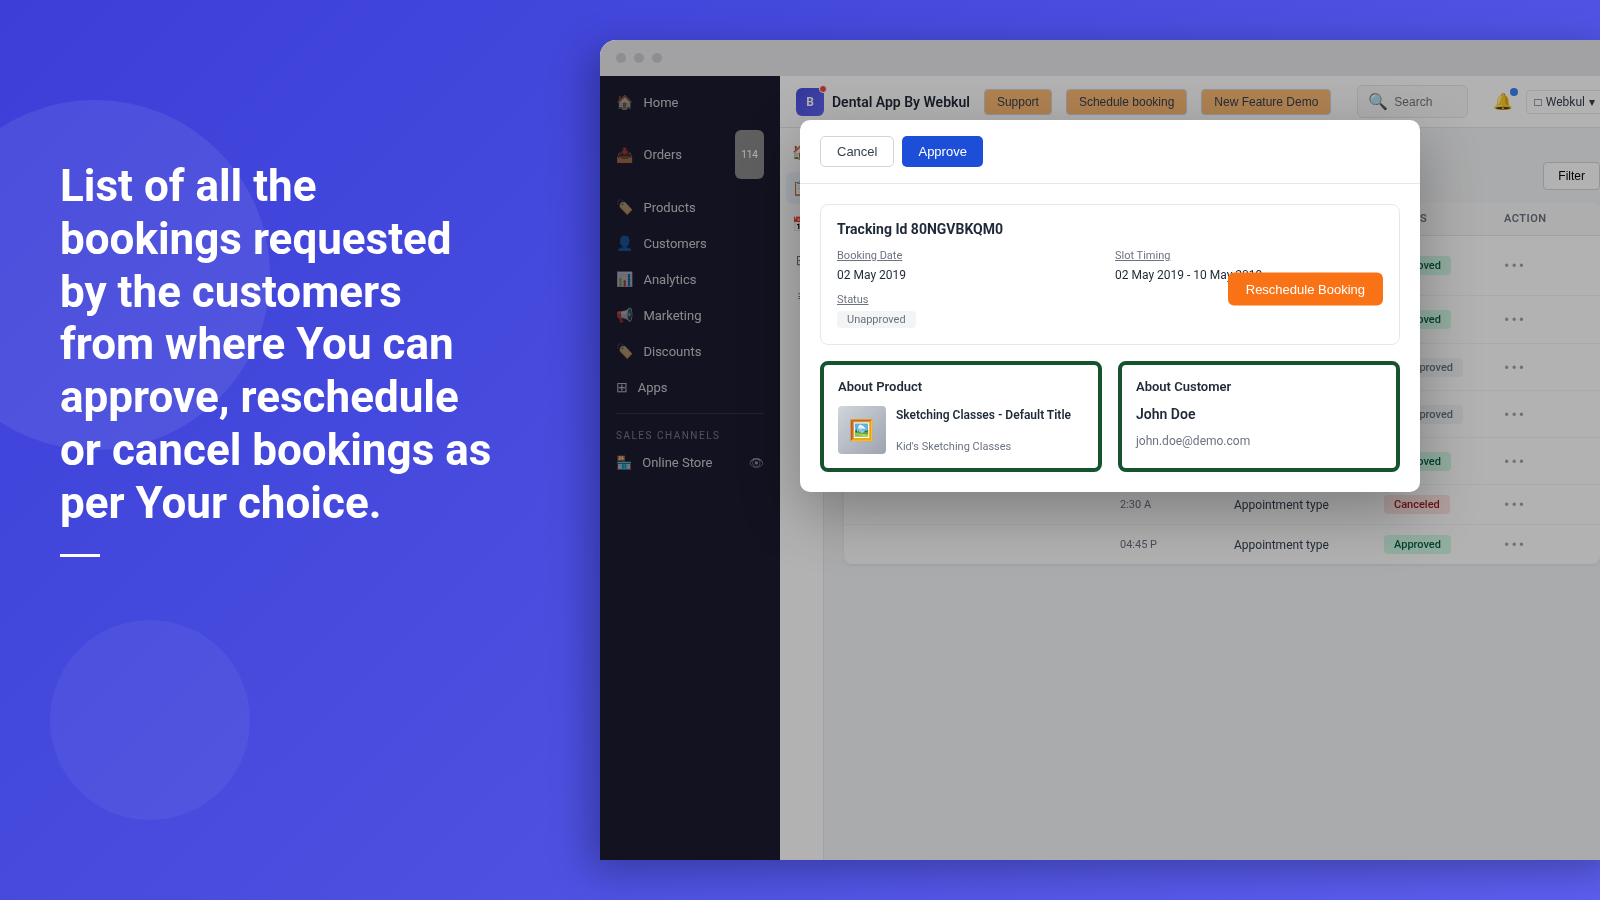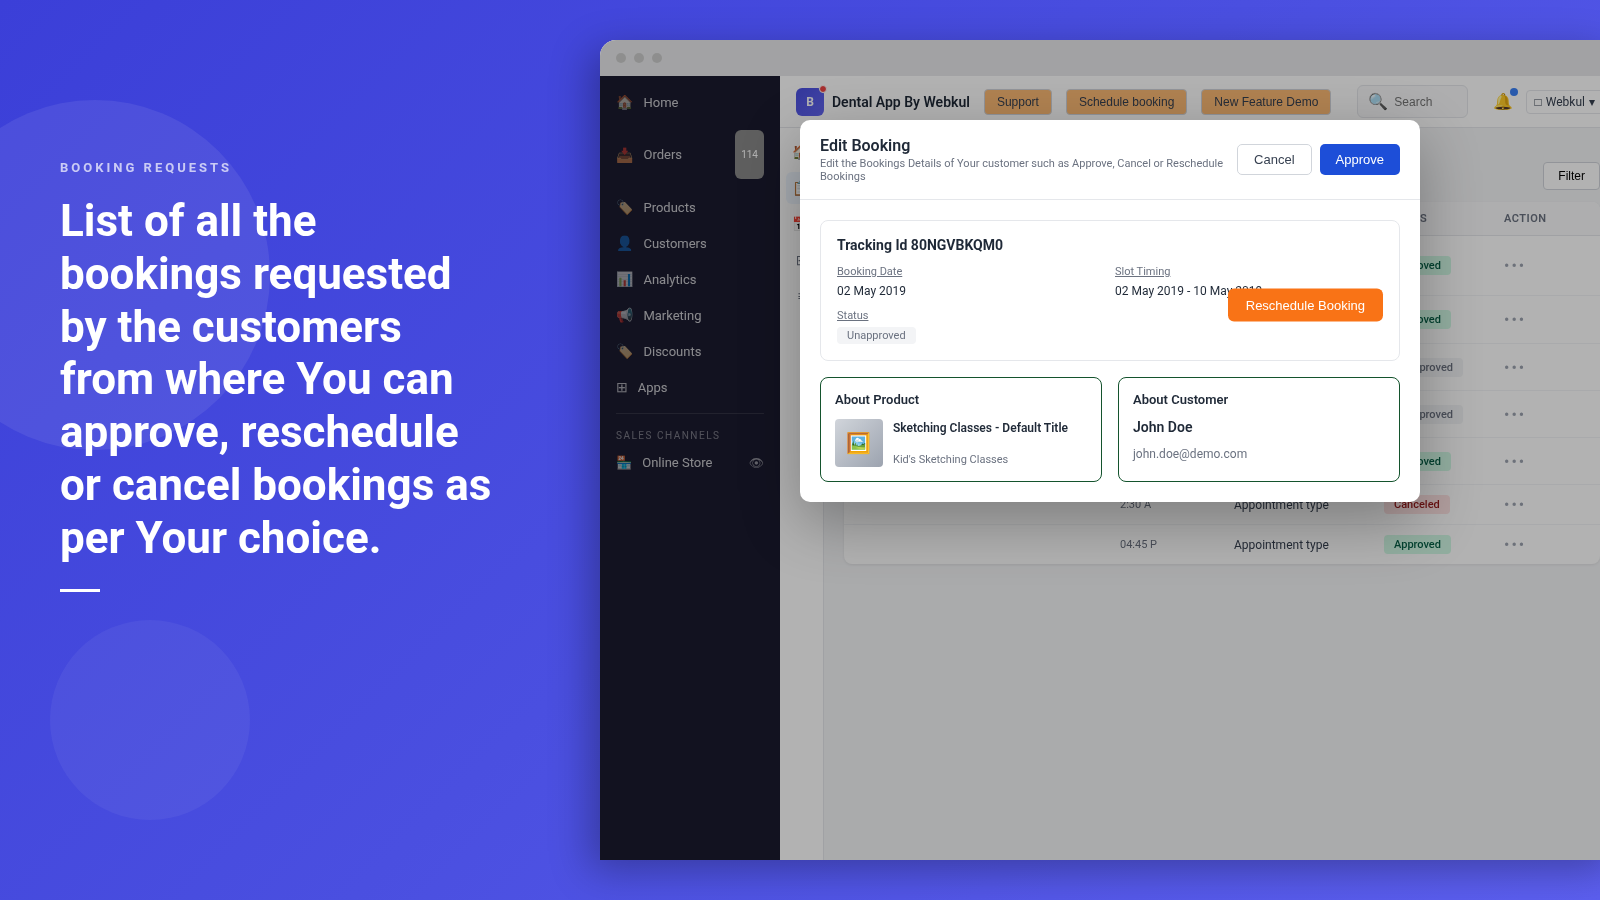--- a/index.html
+++ b/index.html
@@ -494,21 +494,21 @@
       cursor: pointer;
       font-weight: 500;
     }
 
     .modal-bottom-grid {
       display: grid;
       grid-template-columns: 1fr 1fr;
       gap: 16px;
     }
     .info-card {
-      border: 1px solid #14532d;
+      border: 4px solid #14532d;
       border-radius: 8px;
       padding: 14px;
     }
     .info-card-title {
       font-size: 13px;
       font-weight: 600;
       color: #1f2937;
       margin-bottom: 12px;
     }
     .product-row {
@@ -554,21 +554,20 @@
       margin-top: 12px;
     }
   </style>
 </head>
 <body>
 
 <div class="bg-shape-left"></div>
 <div class="bg-shape-left2"></div>
 
 <div class="left-content">
-  <div class="subtitle">BOOKING REQUESTS</div>
   <div class="title">List of all the bookings requested by the customers from where You can approve, reschedule or cancel bookings as per Your choice.</div>
   <div class="divider"></div>
 </div>
 
 <div class="browser-window">
   <div class="browser-chrome">
     <div class="browser-dot"></div>
     <div class="browser-dot"></div>
     <div class="browser-dot"></div>
   </div>
@@ -800,24 +799,20 @@
     <div class="table-cell">
       <span class="action-dots">•••</span>
     </div>
   </div>
               </div>
           </div>
 
           <div class="modal-overlay">
             <div class="modal">
               <div class="modal-header">
-                <div>
-                  <div class="modal-title">Edit Booking</div>
-                  <div class="modal-subtitle">Edit the Bookings Details of Your customer such as Approve, Cancel or Reschedule Bookings</div>
-                </div>
                 <div class="modal-actions">
                   <button class="btn-cancel">Cancel</button>
                   <button class="btn-approve">Approve</button>
                 </div>
               </div>
               <div class="modal-body">
                 <div class="tracking-section">
                   <div class="tracking-id">Tracking Id 80NGVBKQM0</div>
                   <div class="tracking-fields">
                     <div class="tracking-field">

